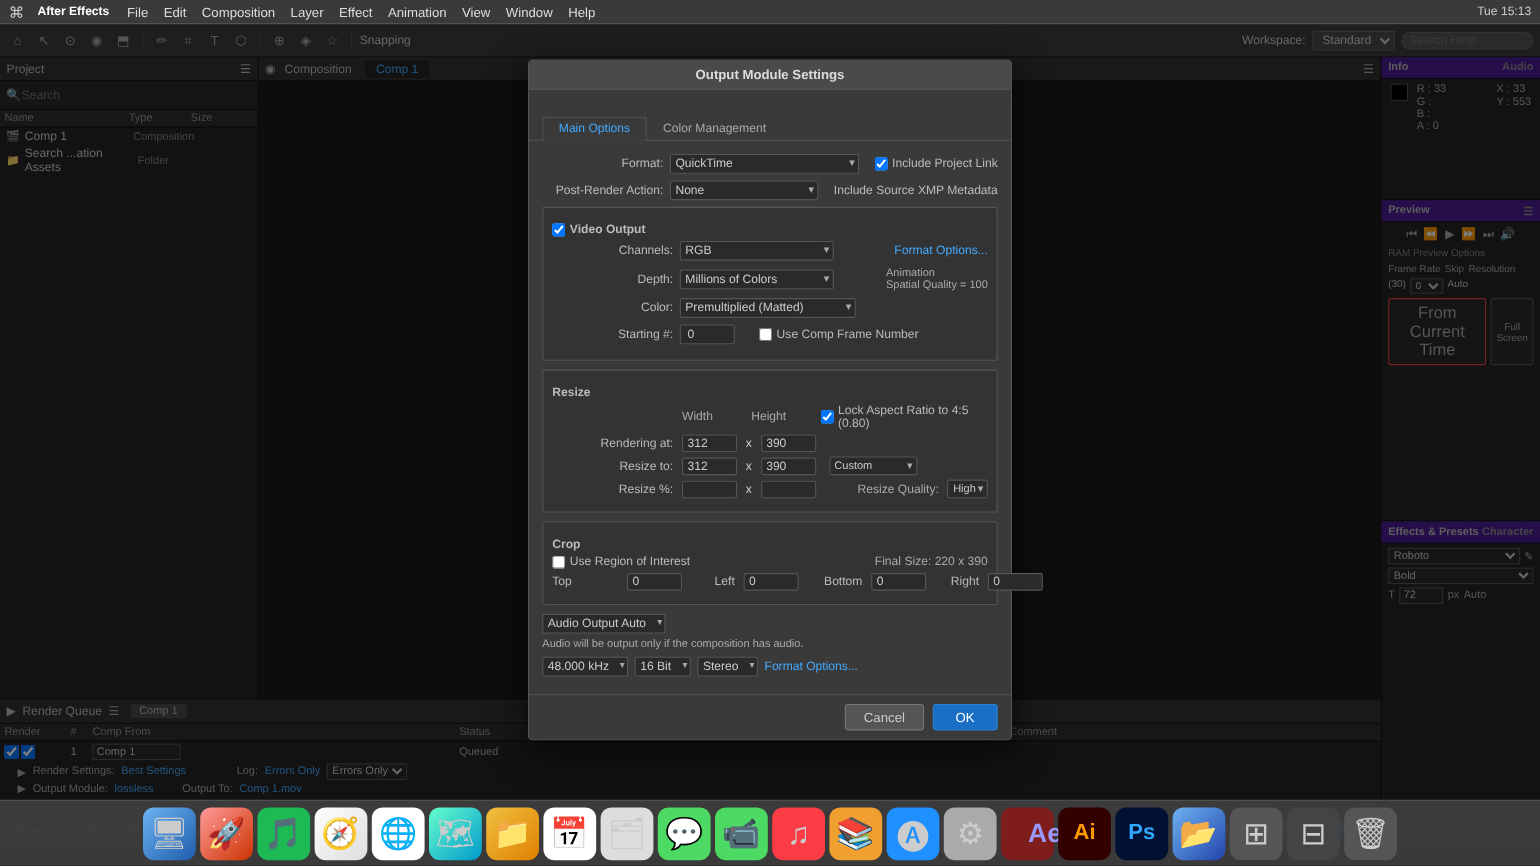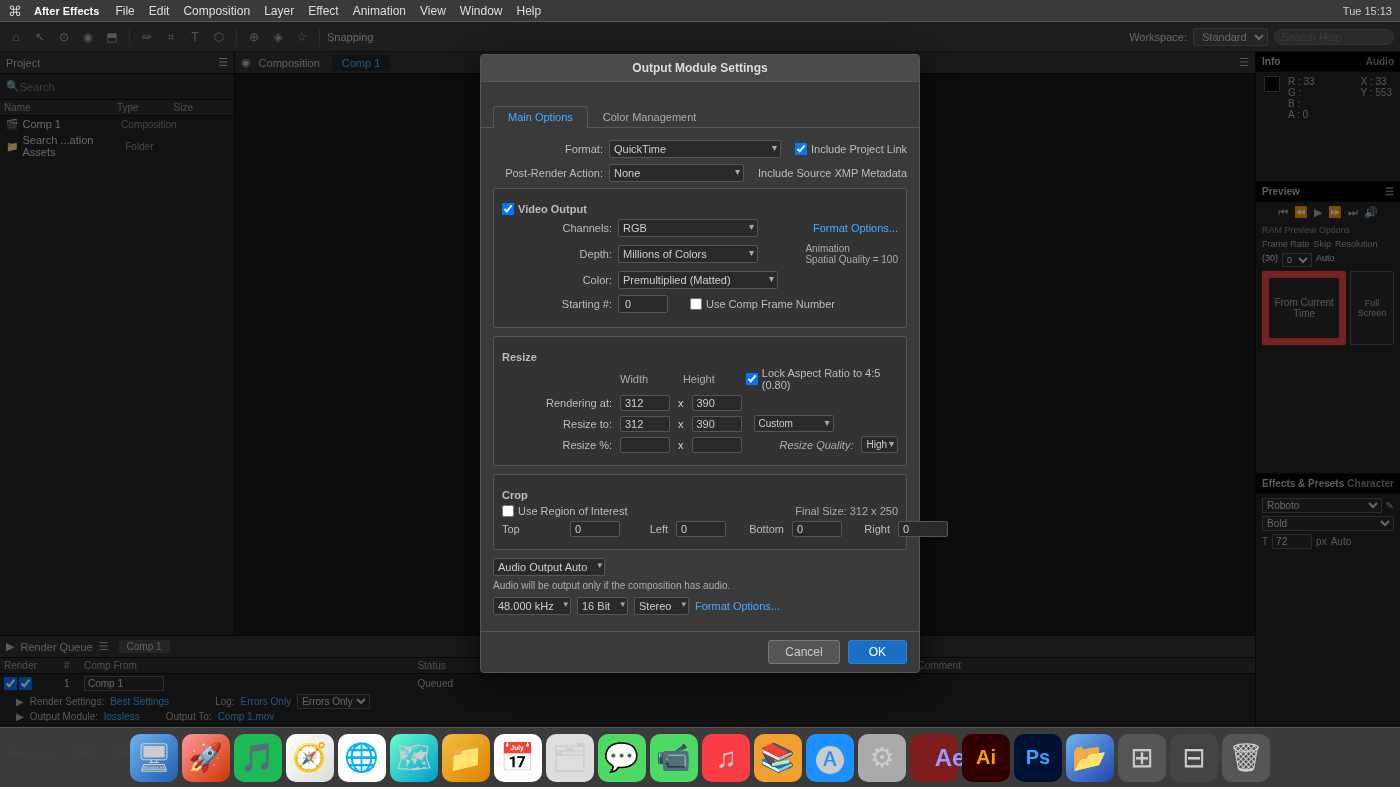--- a/index.html
+++ b/index.html
@@ -239,21 +239,21 @@
       border-bottom: 1px solid #111;
     }
     .preview-panel {
       flex: 1;
       border-bottom: 1px solid #111;
     }
     .effects-panel {
       flex: 1;
     }
     .right-sub-header {
-      background: #000000;
+      background: #4c1d95;
       height: 20px;
       display: flex;
       align-items: center;
       padding: 0 6px;
       font-size: 10px;
       color: #bbb;
       font-weight: bold;
       border-bottom: 1px solid #111;
     }
 
@@ -699,21 +699,21 @@
         <span>Frame Rate</span>
         <span>Skip</span>
         <span>Resolution</span>
       </div>
       <div style="display:flex;gap:4px;padding:2px 6px;font-size:9px;color:#ccc;">
         <span>(30)</span>
         <select style="background:#2a2a2a;border:1px solid #555;color:#ccc;font-size:9px;width:30px;"><option>0</option></select>
         <span>Auto</span>
       </div>
       <div style="display:flex;gap:4px;padding:2px 6px;font-size:9px;">
-        <button style="background:#2a2a2a;border:7px solid #ef4444;color:#aaa;font-size:10px;border-radius:2px;padding:19px 4px;cursor:pointer;">From Current Time</button>
+        <button style="background:#2a2a2a;border:1px solid #ef4444;color:#aaa;font-size:15px;border-radius:2px;padding:4px 4px;cursor:pointer;">From Current Time</button>
         <button style="background:#2a2a2a;border:1px solid #555;color:#aaa;font-size:9px;border-radius:2px;padding:1px 4px;cursor:pointer;">Full Screen</button>
       </div>
     </div>
     <div class="effects-panel">
       <div class="right-sub-header">
         <span>Effects &amp; Presets</span>
         <span style="margin-left:auto;color:#888;font-size:10px;">Character</span>
       </div>
       <div style="padding:4px 6px;font-size:10px;">
         <div style="display:flex;align-items:center;gap:4px;margin-bottom:3px;">
@@ -928,39 +928,39 @@
             <select class="form-select" style="font-size:10px;">
               <option>Custom</option>
             </select>
           </div>
         </div>
         <div class="inline-row">
           <span class="form-label">Resize %:</span>
           <input class="small-input" placeholder="" style="">
           <span>x</span>
           <input class="small-input" placeholder="" style="">
-          <span style="margin-left:30px;font-size:11px;color:#aaa;font-style:italic;">Resize Quality:</span>
+          <span style="margin-left:30px;font-size:11px;color:#aaa;">Resize Quality:</span>
           <div class="form-select-wrap" style="max-width:70px;">
             <select class="form-select" style="font-size:10px;">
               <option>High</option>
             </select>
           </div>
         </div>
       </div>
 
       <div class="section-box">
         <div class="section-header">
           <span>Crop</span>
         </div>
         <div class="inline-row">
           <div class="form-check">
             <input type="checkbox" class="checkbox-small" style="">
             <span>Use Region of Interest</span>
           </div>
-          <span style="margin-left:auto;font-size:11px;color:#aaa;">Final Size: 312 x 250</span>
+          <span style="margin-left:auto;font-size:11px;color:#aaa;">Final Size: 220 x 390</span>
         </div>
         <div class="inline-row">
           <span class="form-label" style="min-width:60px;text-align:left;">Top</span>
           <input class="small-input" value="0" style="">
           <span class="form-label" style="min-width:40px;">Left</span>
           <input class="small-input" value="0" style="">
           <span class="form-label" style="min-width:50px;">Bottom</span>
           <input class="small-input" value="0" style="">
           <span class="form-label" style="min-width:40px;">Right</span>
           <input class="small-input" value="0" style="">

